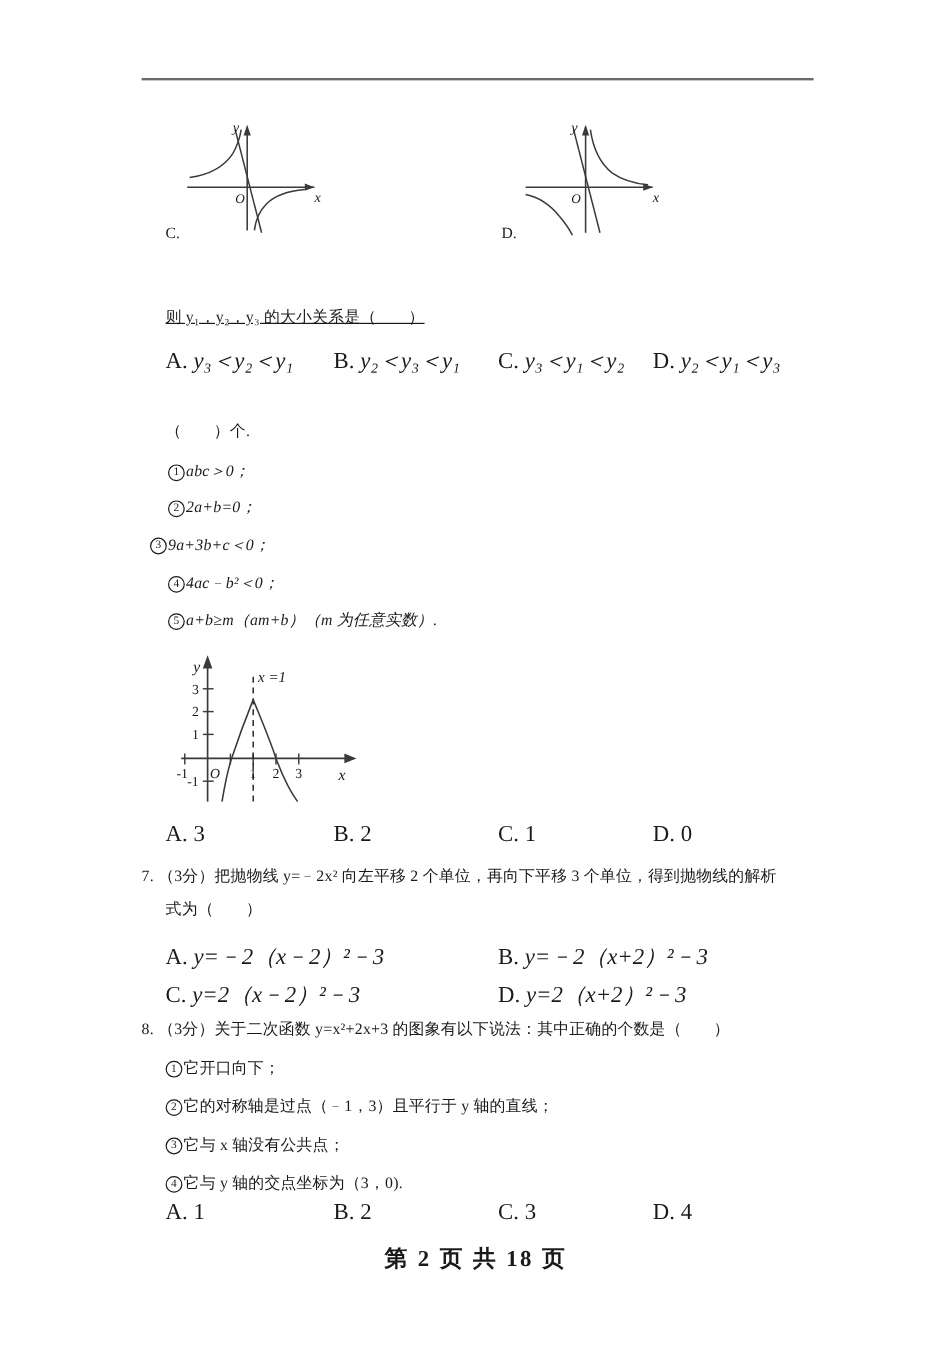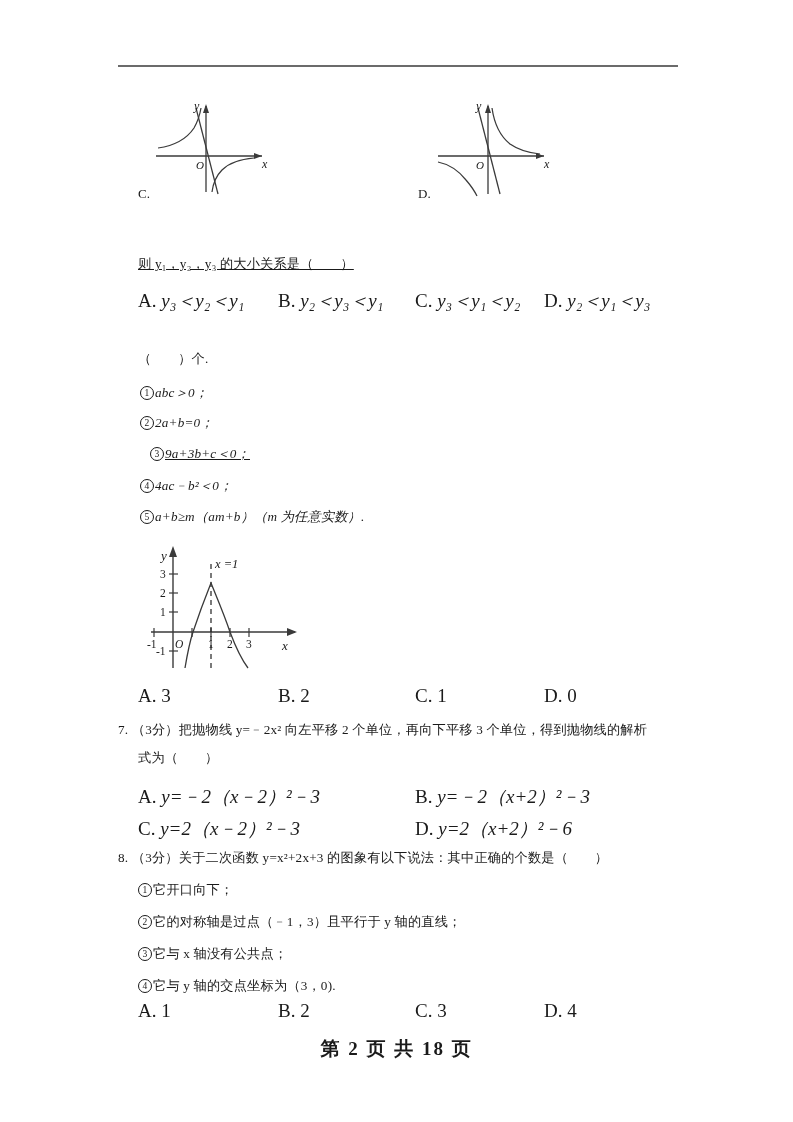--- a/index.html
+++ b/index.html
@@ -157,21 +157,21 @@
   </div>
 
   <div class="q-line" style="left:138px; top:350px;">（　　）个.</div>
 
   <div class="q-line" style="left:140px; top:384px;">
     <span class="circnum">1</span><span class="it">abc＞0；</span>
   </div>
   <div class="q-line" style="left:140px; top:414px;">
     <span class="circnum">2</span><span class="it">2a+b=0；</span>
   </div>
-  <div class="q-line" style="left:150px; top:445px;text-decoration:underline;">
+  <div class="q-line" style="left:125px; top:445px;">
     <span class="circnum">3</span><span class="it">9a+3b+c＜0；</span>
   </div>
   <div class="q-line" style="left:140px; top:477px;">
     <span class="circnum">4</span><span class="it">4ac﹣b²＜0；</span>
   </div>
   <div class="q-line" style="left:140px; top:508px;">
     <span class="circnum">5</span><span class="it">a+b≥m（am+b）（m 为任意实数）.</span>
   </div>
 
   <div class="fig" style="left:145px; top:536px;">
@@ -226,21 +226,21 @@
     <span>7</span><span>.</span>
     <span>（3分）</span><span>把抛物线 y=﹣2x² 向左平移 2 个单位，再向下平移 3 个单位，得到抛物线的解析</span>
   </div>
   <div class="q-line" style="left:138px; top:749px;text-align:right;">式为（　　）</div>
   <div class="opt-row" style="top:784px;">
     <span class="opt a"><span class="lbl">A.</span>&nbsp;<span class="it">y=﹣2（x﹣2）²﹣3</span></span>
     <span class="opt" style="left:297px;"><span class="lbl">B.</span>&nbsp;<span class="it">y=﹣2（x+2）²﹣3</span></span>
   </div>
   <div class="opt-row" style="top:816px;">
     <span class="opt a"><span class="lbl">C.</span>&nbsp;<span class="it">y=2（x﹣2）²﹣3</span></span>
-    <span class="opt" style="left:297px;"><span class="lbl">D.</span>&nbsp;<span class="it">y=2（x+2）²﹣6</span></span>
+    <span class="opt" style="left:297px;"><span class="lbl">D.</span>&nbsp;<span class="it">y=2（x+2）²﹣3</span></span>
   </div>
 
   <div class="q-line q-num" style="left:118px; top:849px;">
     <span>8</span><span>.</span>
     <span>（3分）</span><span>关于二次函数 y=x²+2x+3 的图象有以下说法：其中正确的个数是（　　）</span>
   </div>
   <div class="q-line" style="left:138px; top:881px;">
     <span class="circnum">1</span><span>它开口向下；</span>
   </div>
   <div class="q-line" style="left:138px; top:913px;">

